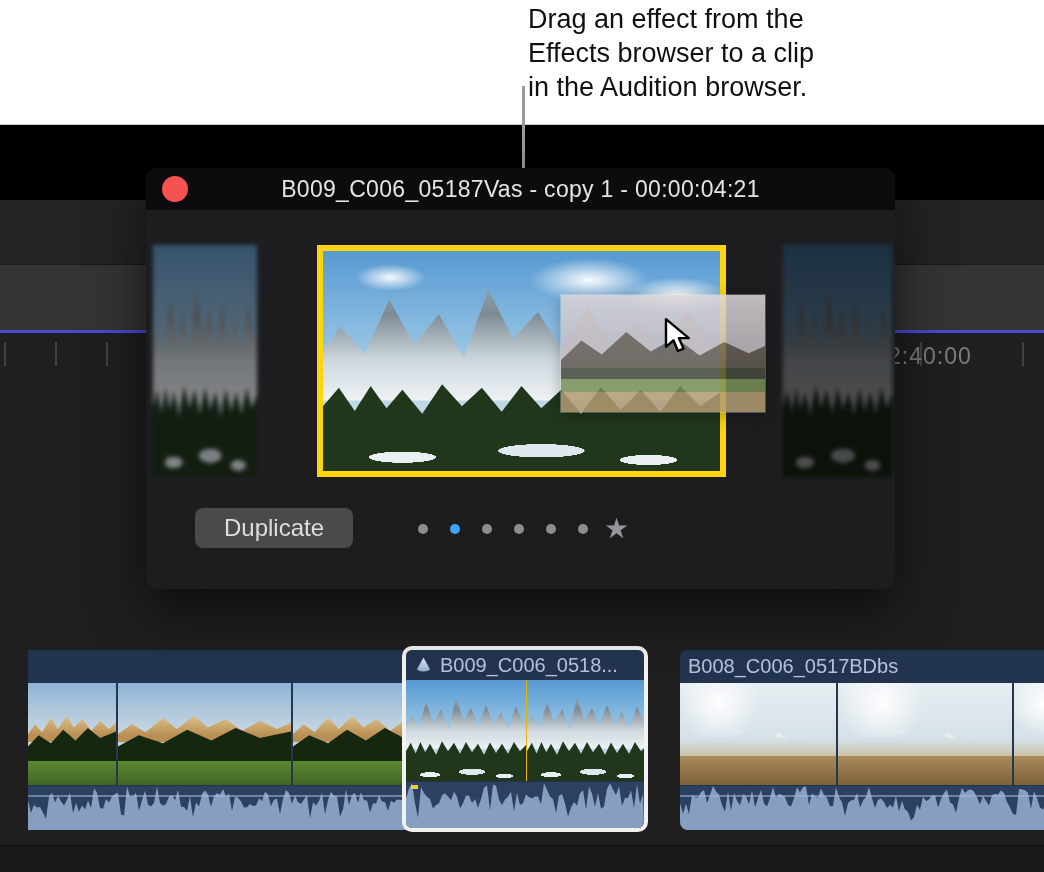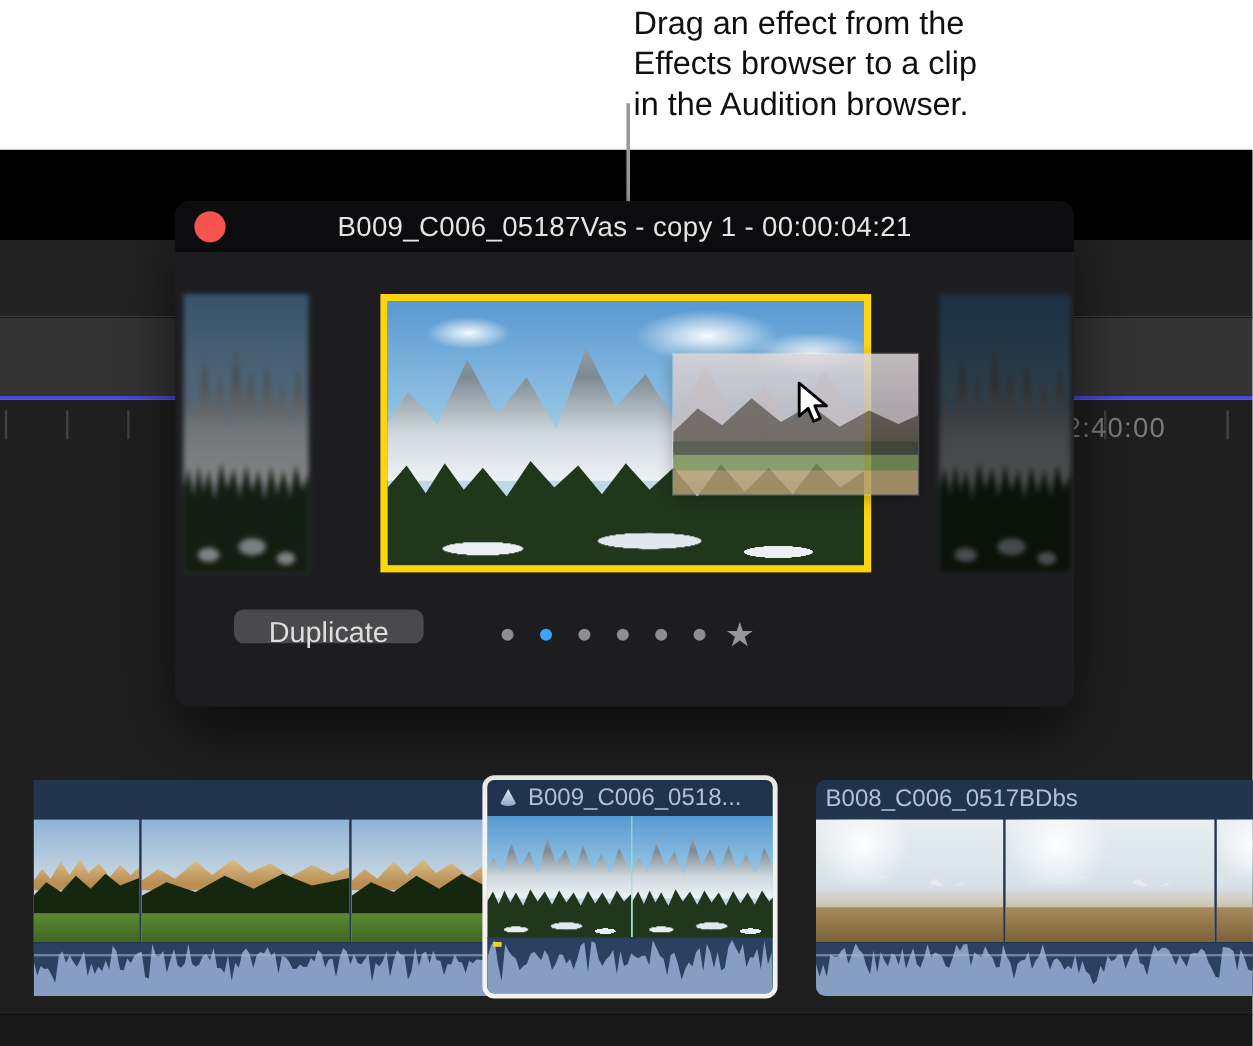--- a/index.html
+++ b/index.html
@@ -68,35 +68,35 @@
   #window-title{position:absolute;left:0;top:0;width:100%;height:42px;line-height:42px;text-align:center;
     color:#e5e5e5;font-size:23px;font-weight:500;letter-spacing:.3px;}
   .side-thumb{position:absolute;top:77px;height:232px;filter:blur(2px) brightness(.55) saturate(.8);}
   #alt-thumb-left{left:7px;width:104px;}
   #alt-thumb-right{left:637px;width:109px;filter:blur(2px) brightness(.32);}
   #main-thumb{position:absolute;left:171px;top:77px;width:409px;height:232px;border:6px solid var(--sel-yellow,#fdd40e);}
   #drag-thumb{position:absolute;left:415px;top:127px;width:204px;height:117px;opacity:.85;z-index:3;
     box-shadow:0 4px 14px rgba(0,0,0,.35);outline:1px solid rgba(255,255,255,.3);}
   #drag-thumb::after{content:"";position:absolute;inset:0;background:rgba(255,255,255,.16);}
   #cursor{position:absolute;left:517px;top:150px;z-index:4;}
-  #duplicate-btn{position:absolute;left:49px;top:340px;width:158px;height:28px;background:#4a4a4d;border-radius:8px;
+  #duplicate-btn{position:absolute;left:49px;top:340px;width:158px;height:40px;background:#4a4a4d;border-radius:8px;
     color:#dededf;font-size:24px;text-align:center;line-height:40px;}
   #done-btn{position:absolute;left:566px;top:340px;width:131px;height:40px;background:var(--done-blue,#4e4fd1);border-radius:8px;
     color:#e7e7fb;font-size:24px;text-align:center;line-height:40px;}
   #dots-row{position:absolute;left:272px;top:348px;height:26px;display:flex;align-items:center;}
   #dots{display:flex;gap:22px;align-items:center;}
   .dot{width:10px;height:10px;border-radius:50%;background:#8e8e90;}
   .dot.active{background:var(--dot-blue,#3ea3fd);}
   #star{font-size:28px;color:#95959a;margin-left:16px;line-height:26px;}
 
   
   .clip{position:absolute;top:650px;height:180px;background:#24374f;overflow:hidden;z-index:2;margin-left:28px;}
   #clip-left{left:0;width:398px;border-radius:0 8px 8px 0;}
   #clip-right{left:652px;width:392px;border-radius:8px 0 0 8px;}
-  #clip-center{left:402px;top:646px;width:246px;height:186px;border:4px solid #f3f2ef;border-radius:10px;background:#86efac;overflow:hidden;z-index:2;position:absolute;}
+  #clip-center{left:402px;top:646px;width:246px;height:186px;border:4px solid #f3f2ef;border-radius:10px;background:#eab308;overflow:hidden;z-index:2;position:absolute;}
   .clip-header{height:33px;display:flex;align-items:center;gap:7px;padding:0 8px;color:#b6c3d8;font-size:20px;
     background:#223450;white-space:nowrap;overflow:hidden;}
   #clip-center .clip-header{height:30px;}
   .thumbs{display:flex;gap:2px;height:102px;}
   #clip-center .thumbs{height:101px;gap:1px;}
   .wave-area{position:relative;height:45px;background:#2c415f;border-top:1px solid #22344e;overflow:hidden;}
   #clip-center .wave-area{height:47px;}
   .wave{position:absolute;left:0;right:0;bottom:0;top:0;}
   .wave-line{position:absolute;left:0;right:0;top:9px;height:2px;background:rgba(166,186,214,.55);}
   .kf{position:absolute;left:5px;top:3px;width:7px;height:4px;background:#e8d13a;}

